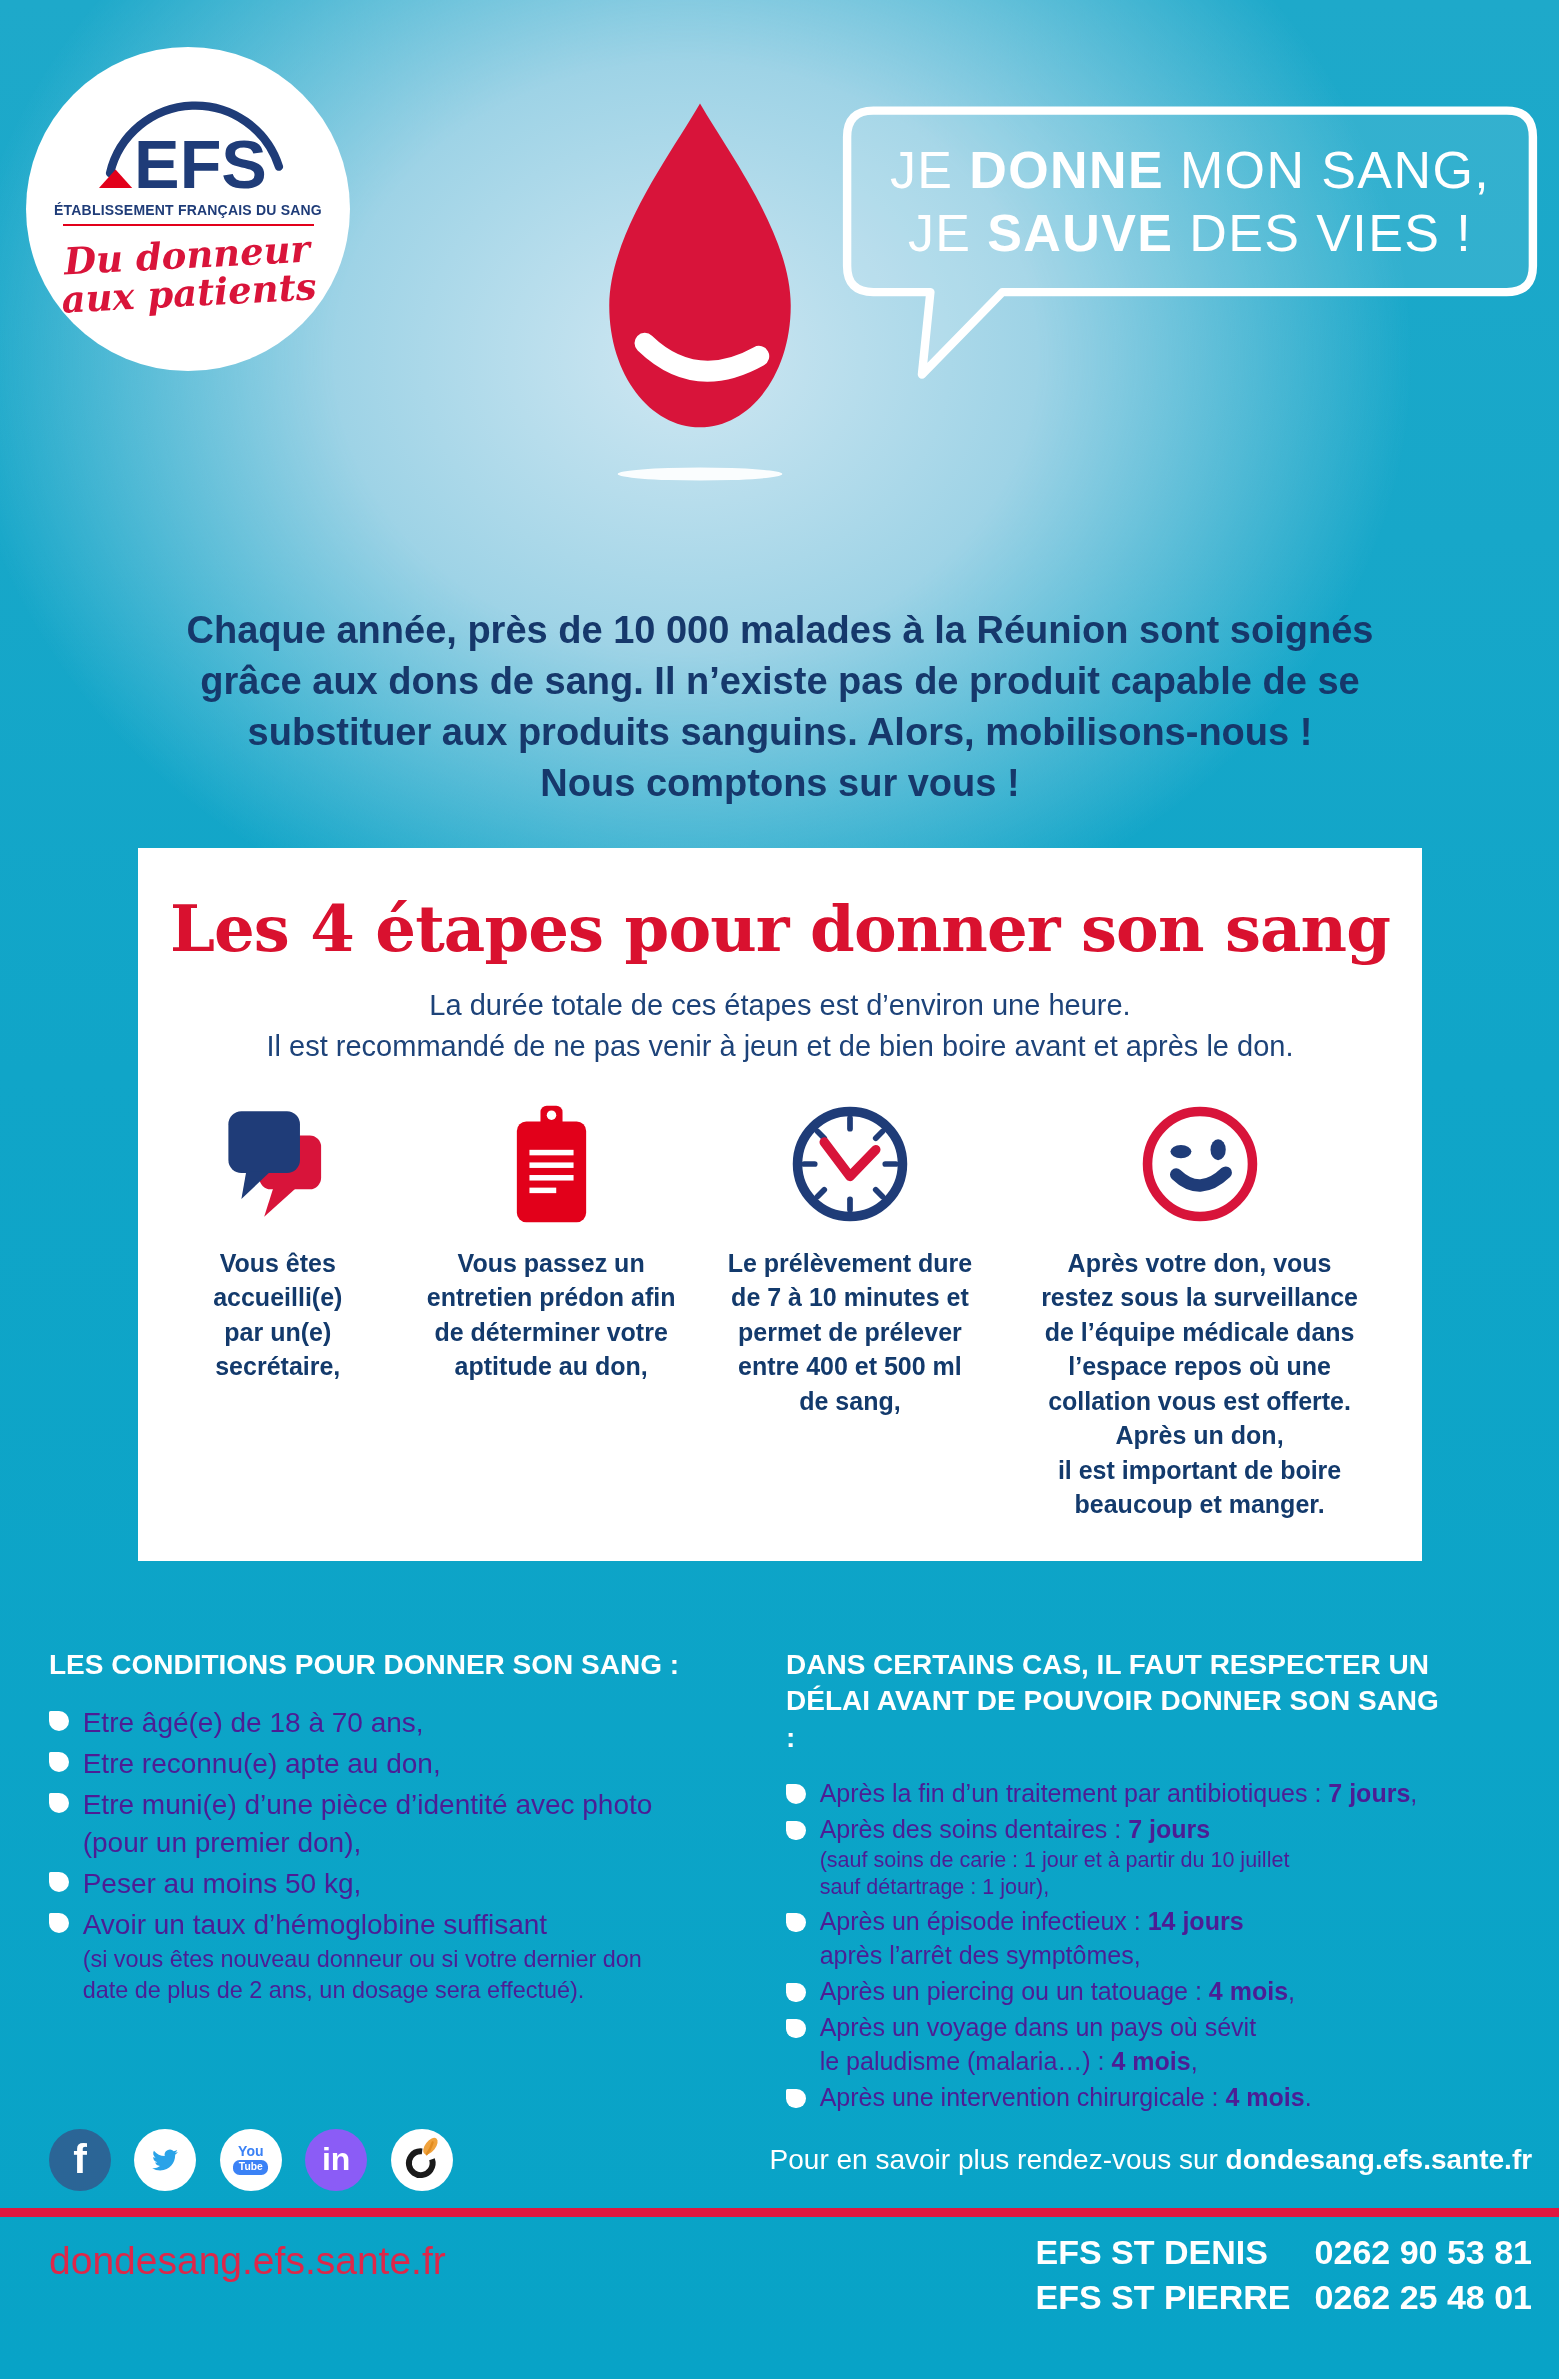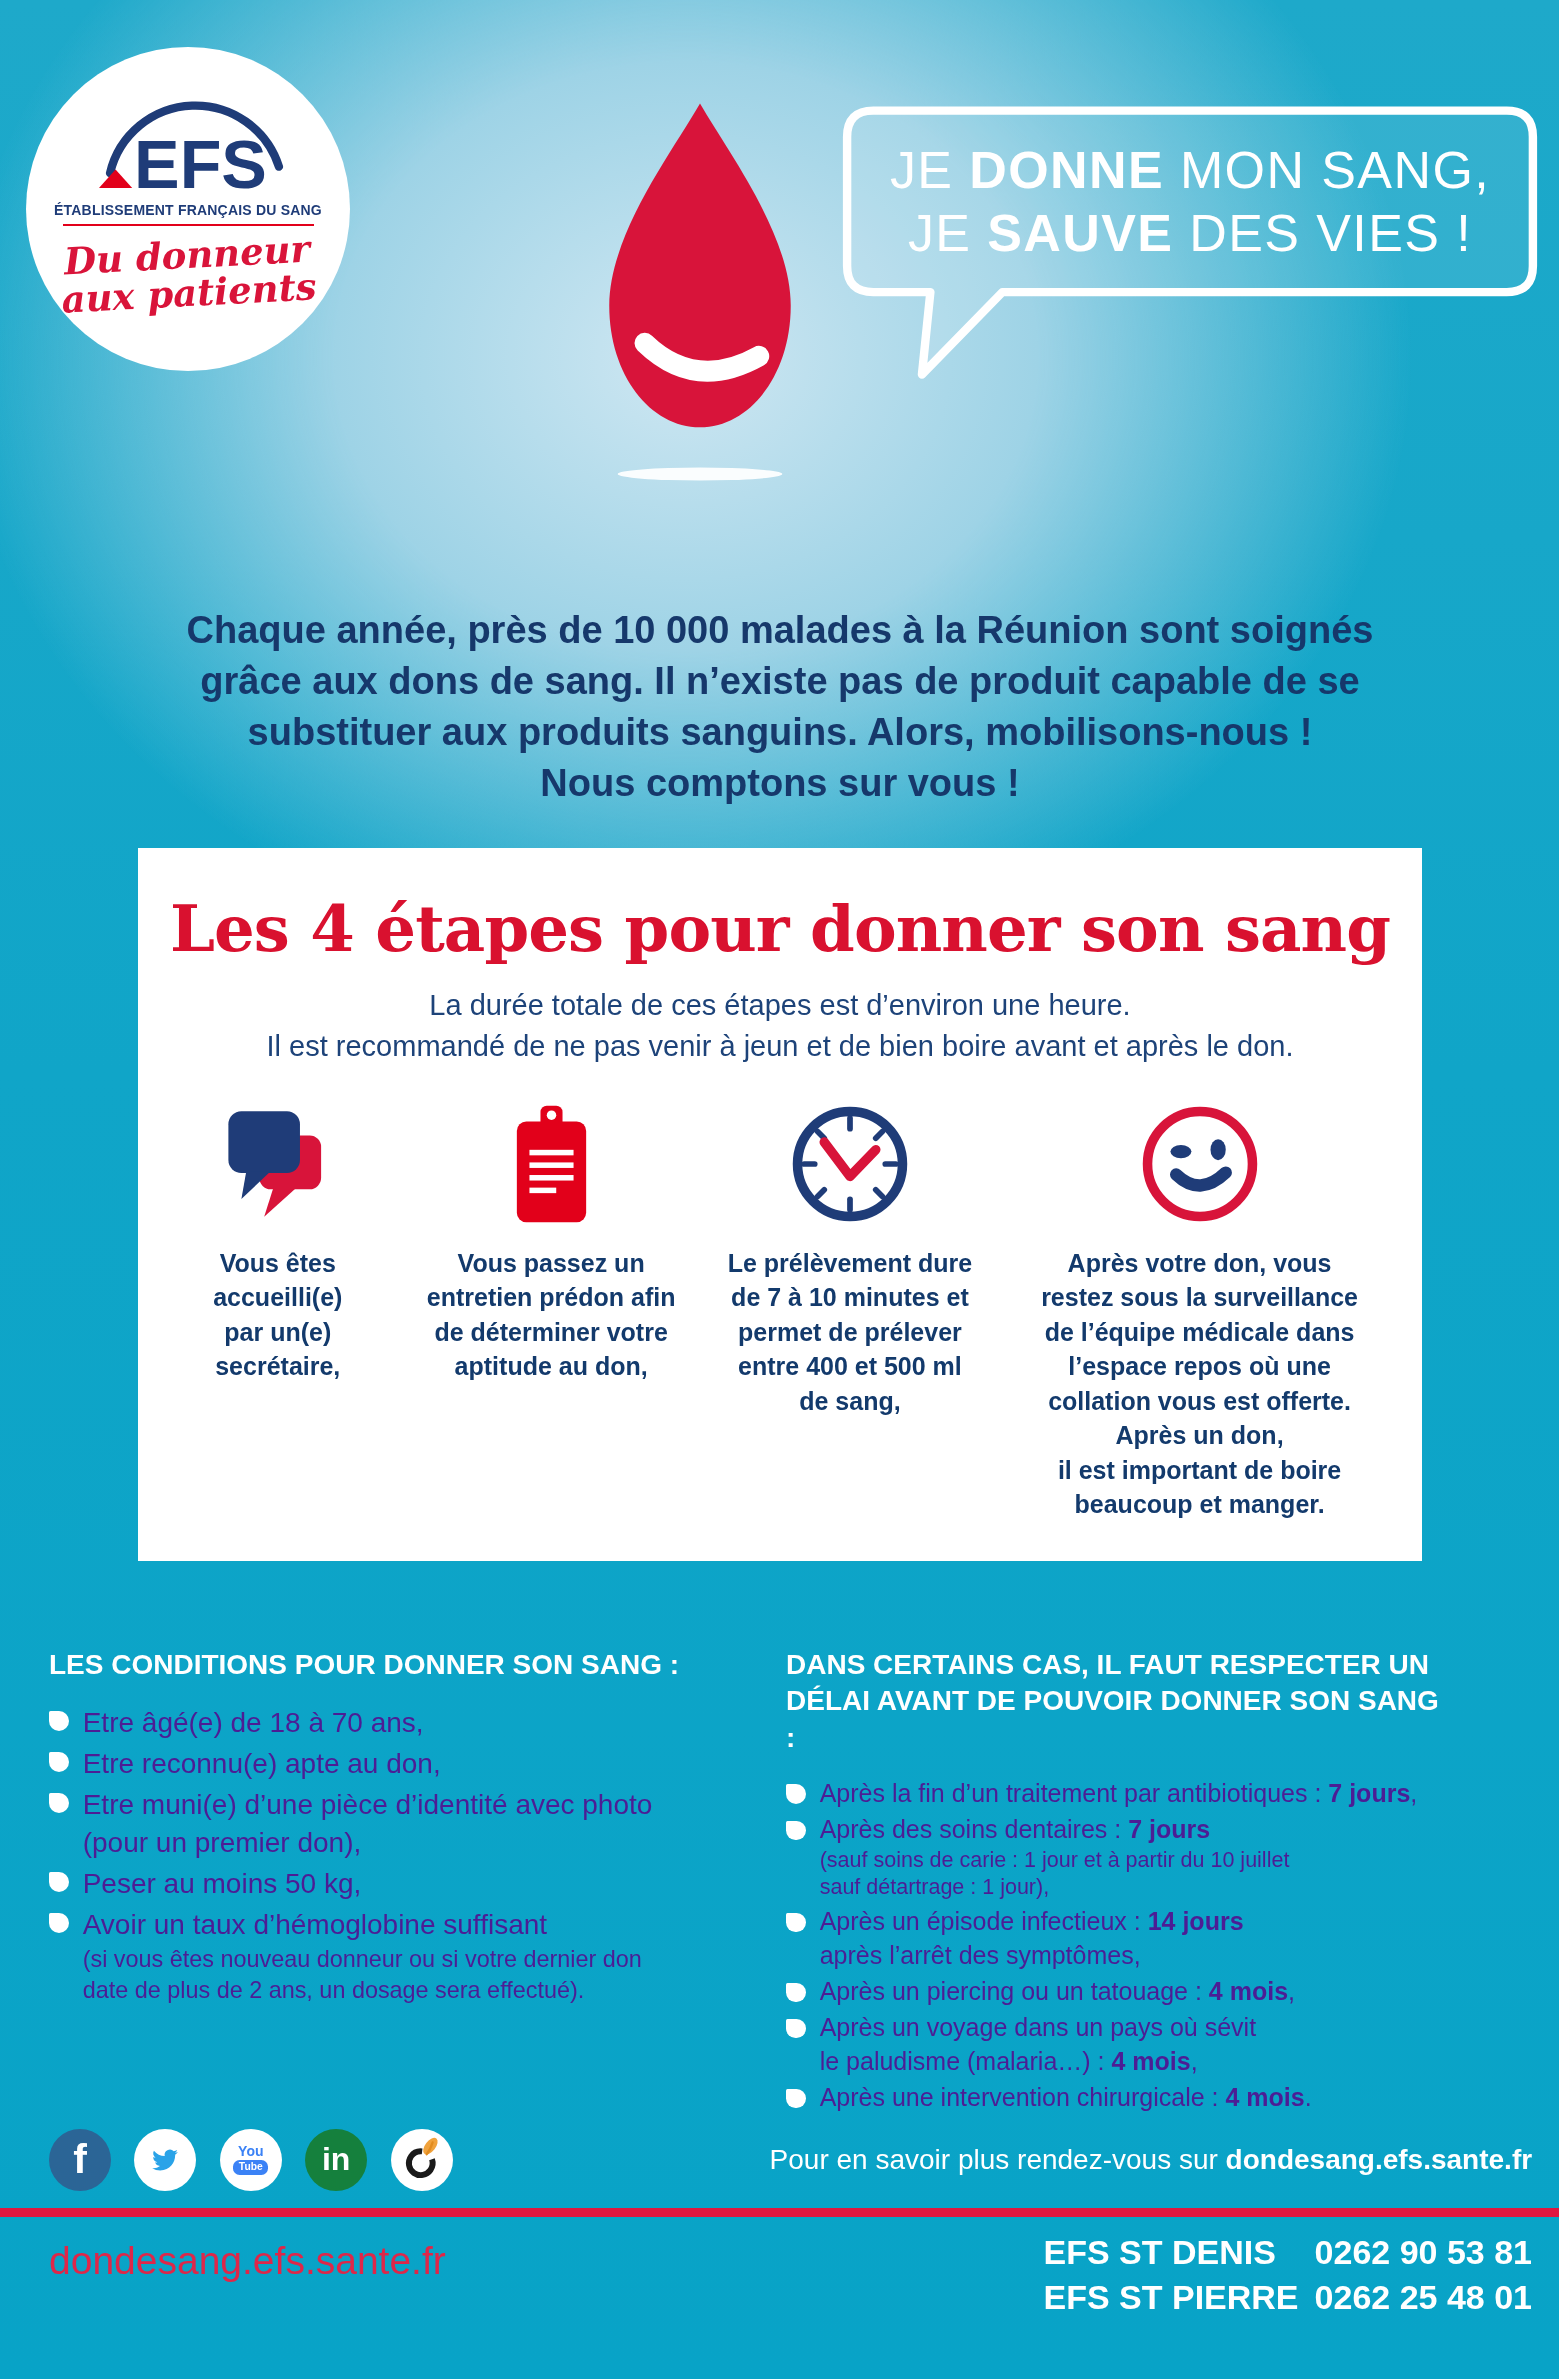--- a/index.html
+++ b/index.html
@@ -49,28 +49,28 @@
   .li-line b{font-weight:bold;}
   
   .social-row{display:flex;align-items:center;margin-top:11.2px;padding:0 26px 0 49px;}
   .social-icons{display:flex;gap:23.4px;}
   .sicon{width:62px;height:62px;border-radius:50%;display:flex;align-items:center;justify-content:center;flex-direction:column;box-sizing:border-box;}
   .sicon.fb{background:#2b6596;color:#fff;font-size:41px;font-weight:bold;}
   .sicon.tw{background:#fff;}
   .sicon.yt{background:#fff;}
   .yt-you{color:#3b82f6;font-weight:bold;font-size:14px;line-height:1;}
   .yt-tube{margin-top:1.9px;background:#3b82f6;color:#fff;font-weight:bold;font-size:10.3px;line-height:1;padding:2.8px 5.6px;border-radius:6.6px;}
-  .sicon.lk{background:#15803d;color:#fff;font-size:32px;font-weight:bold;}
+  .sicon.lk{background:#8b5cf6;color:#fff;font-size:32px;font-weight:bold;}
   .sicon.rl{background:#fff;}
   .more-info{margin-left:auto;color:#fff;font-size:28px;padding-right:1.9px;}
   .more-info b{font-weight:bold;}
   .red-line{height:9.4px;background:#e0173f;margin-top:17px;}
   .footer{display:flex;justify-content:space-between;align-items:flex-start;padding:13px 28px 0 49px;}
   .footer-url{color:#de2749;font-size:39px;margin-top:9.4px;}
-  .contacts{display:grid;grid-template-columns:auto auto;column-gap:16px;color:#fff;font-weight:bold;font-size:34px;line-height:1.33;}
+  .contacts{display:grid;grid-template-columns:auto auto;column-gap:24px;color:#fff;font-weight:bold;font-size:34px;line-height:1.33;}
 </style>
 </head>
 <body>
 
 <div class="header">
 
   <div class="logo-circle">
     <svg class="logo-arc-svg" viewBox="0 0 230 130">
       <path d="M30 102 A 95 95 0 0 1 213 95" fill="none" stroke="#1f3c78" stroke-width="9" stroke-linecap="round"></path>
       <path d="M18 118 L54 118 L36 98 Z" fill="#e2001a"></path>

